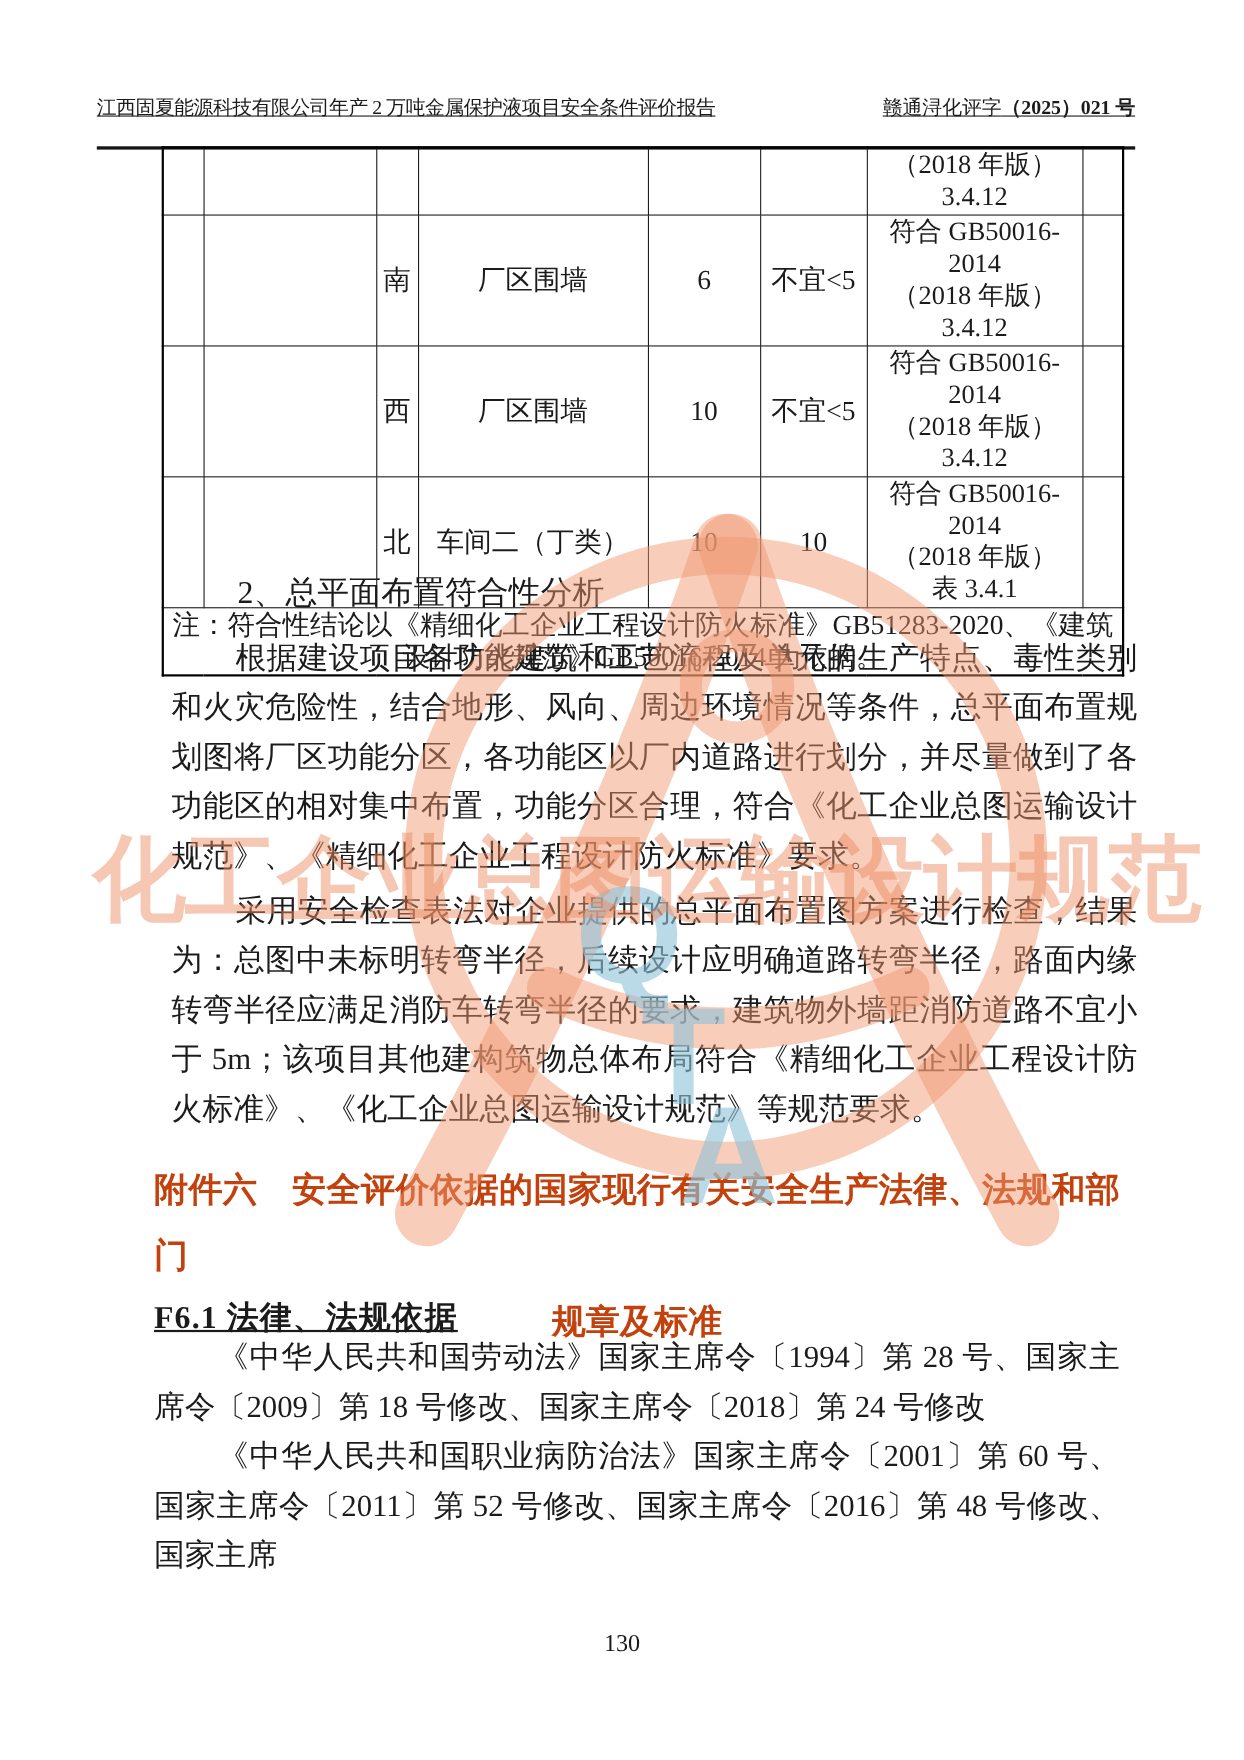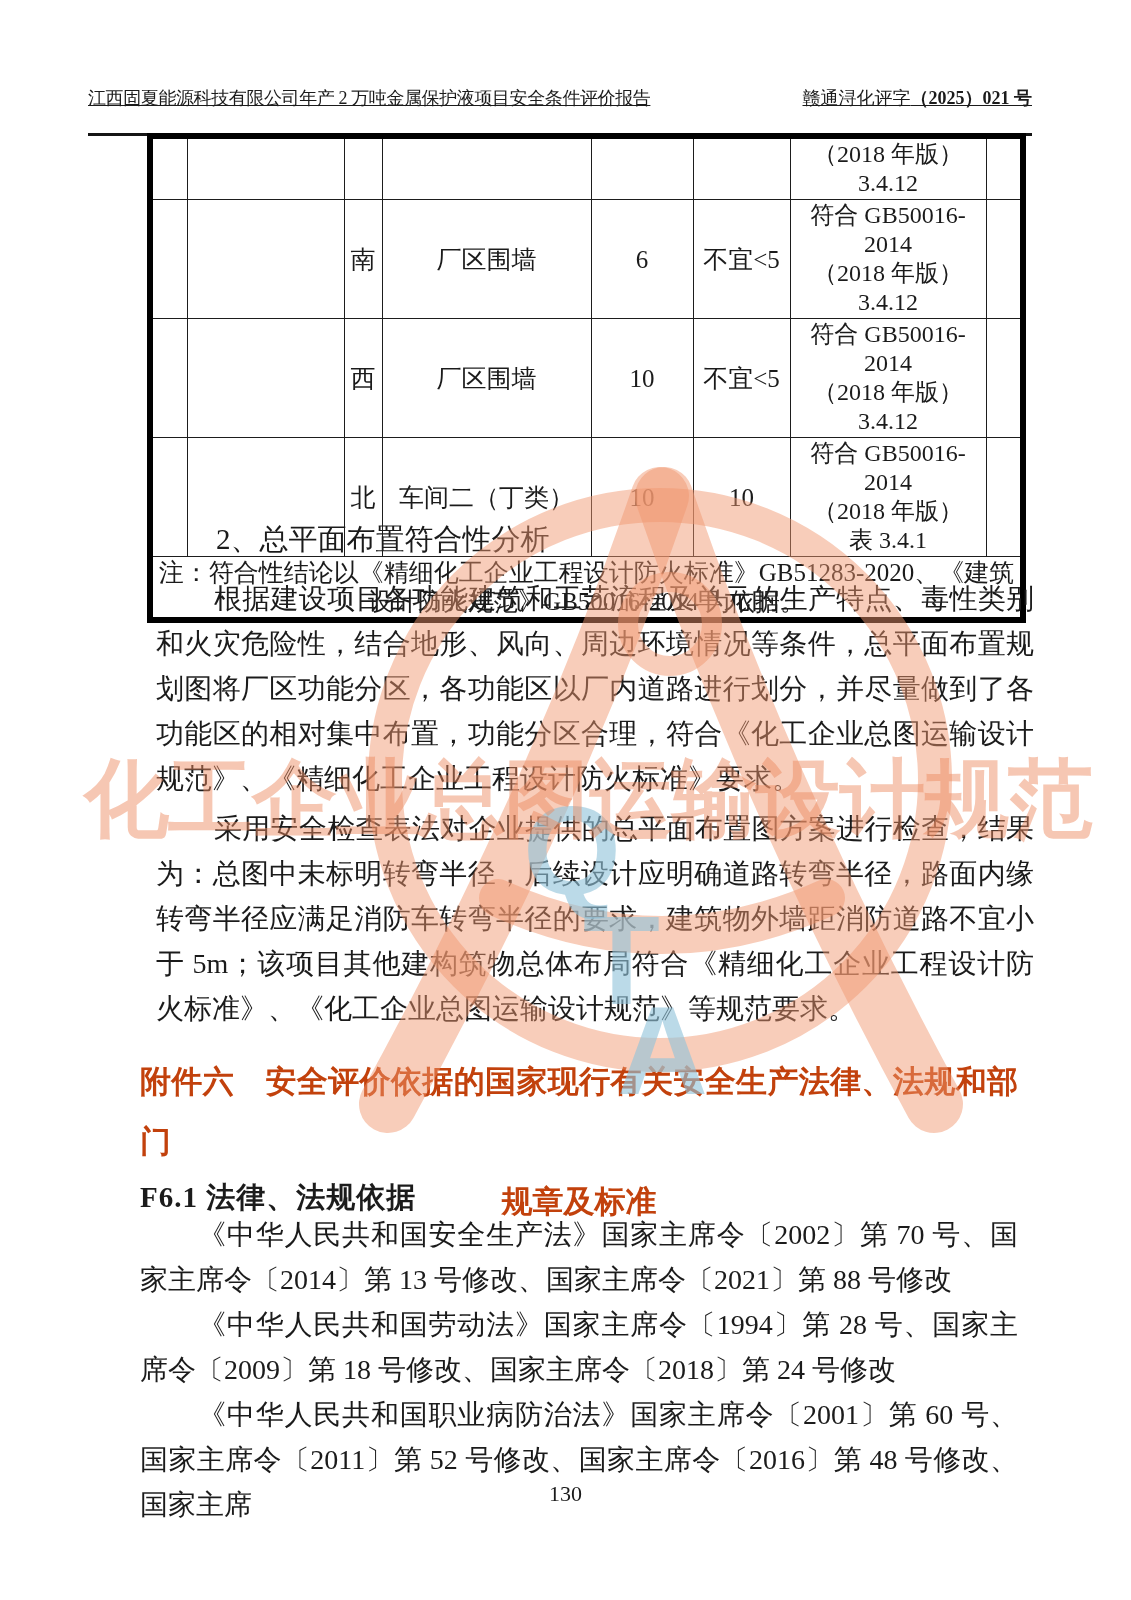--- a/index.html
+++ b/index.html
@@ -26,21 +26,21 @@
   table.ftable{
     position:absolute;left:147px;top:133px;width:873px;
     border-collapse:collapse;table-layout:fixed;
     font-size:25px;line-height:29px;
   }
   table.ftable td{
     border:1.6px solid #1d1d1d;
     text-align:center;vertical-align:middle;
     padding:1px 2px;overflow:hidden;
   }
-  table.ftable{border:6px solid #000000;}
+  table.ftable{border:2px solid #000000;}
   .r-carry td{height:55px;}
   .r-main td{height:84px;}
   .r-north td{height:79px;}
   .comp{font-size:24px;line-height:29px;}
   .noterow td{
     height:58px;text-align:left;vertical-align:middle;
     padding:3px 8px;font-size:25px;line-height:29px;
   }
   
   .sec-heading{
@@ -57,21 +57,21 @@
   
   .appendix-heading{
     position:absolute;left:140px;top:1052px;width:878px;
     font-family:"Liberation Sans","DejaVu Sans",sans-serif;
     font-weight:bold;font-size:31px;line-height:60px;color:#c2410c;
   }
   .appendix-heading .l1{text-align:justify;text-align-last:justify;}
   .appendix-heading .l2{text-align:center;}
   .f61{
     position:absolute;left:140px;top:1178px;width:878px;
-    font-size:29px;font-weight:bold;letter-spacing:1px;
+    font-size:29px;font-weight:bold;letter-spacing:1px;text-decoration:underline;
   }
   .laws{position:absolute;left:140px;top:1212px;width:878px;}
   .laws p{
     font-size:28px;line-height:45px;margin:0;
     text-align:justify;text-indent:58px;
   }
   
   .pageno{
     position:absolute;left:0;top:1481px;width:100%;
     text-align:center;font-size:22px;
@@ -190,21 +190,20 @@
   <p class="para para1">根据建设项目各功能建筑和工艺流程及单元的生产特点、毒性类别和火灾危险性，结合地形、风向、周边环境情况等条件，总平面布置规划图将厂区功能分区，各功能区以厂内道路进行划分，并尽量做到了各功能区的相对集中布置，功能分区合理，符合《化工企业总图运输设计规范》、《精细化工企业工程设计防火标准》要求。</p>
   <p class="para para2">采用安全检查表法对企业提供的总平面布置图方案进行检查，结果为：总图中未标明转弯半径，后续设计应明确道路转弯半径，路面内缘转弯半径应满足消防车转弯半径的要求，建筑物外墙距消防道路不宜小于 5m；该项目其他建构筑物总体布局符合《精细化工企业工程设计防火标准》、《化工企业总图运输设计规范》等规范要求。</p>
 
   <div class="appendix-heading">
     <div class="l1">附件六　安全评价依据的国家现行有关安全生产法律、法规和部门</div>
     <div class="l2">规章及标准</div>
   </div>
   <div class="f61">F6.1 法律、法规依据</div>
 
   <div class="laws">
-    <p>《中华人民共和国安全生产法》国家主席令〔2002〕第 70 号、国家主席令〔2014〕第 13 号修改、国家主席令〔2021〕第 88 号修改</p>
     <p>《中华人民共和国劳动法》国家主席令〔1994〕第 28 号、国家主席令〔2009〕第 18 号修改、国家主席令〔2018〕第 24 号修改</p>
     <p>《中华人民共和国职业病防治法》国家主席令〔2001〕第 60 号、国家主席令〔2011〕第 52 号修改、国家主席令〔2016〕第 48 号修改、国家主席</p>
   </div>
 
   <div class="pageno">130</div>
 
   <div class="wm wm-ring"></div>
   <svg class="wm wm-svg" width="1131" height="1600" viewBox="0 0 1131 1600">
     <path d="M660 496 Q560 790 388 1104" stroke="rgba(240,150,110,0.48)" stroke-width="58" fill="none" stroke-linecap="round"></path>
     <path d="M664 496 Q764 790 934 1104" stroke="rgba(240,150,110,0.48)" stroke-width="58" fill="none" stroke-linecap="round"></path>

